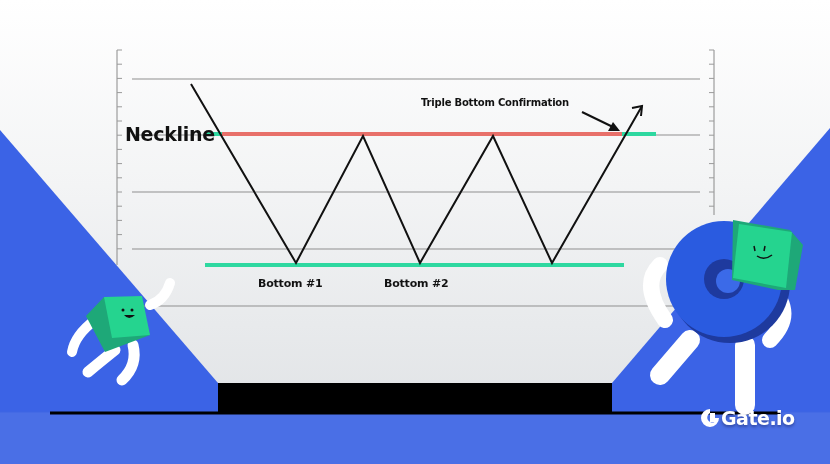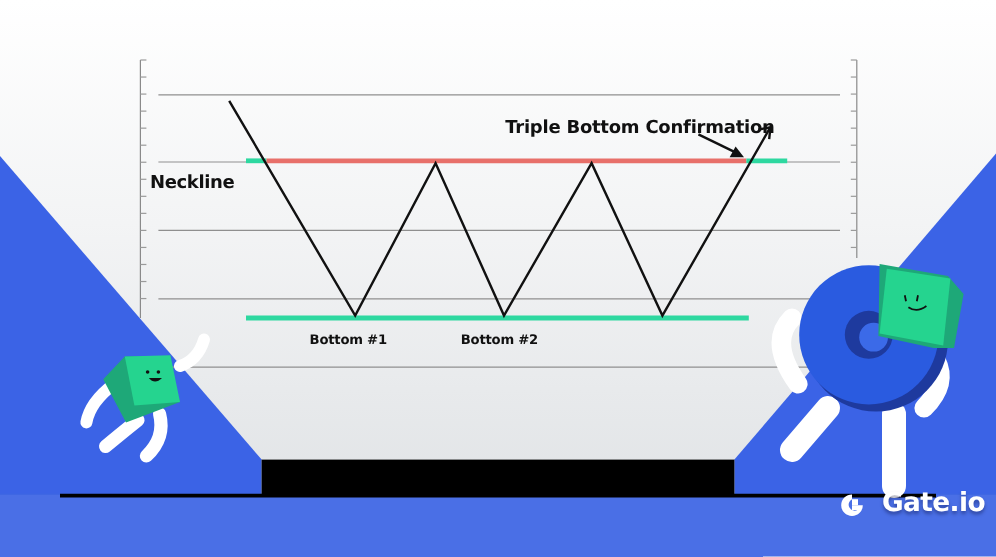--- a/index.html
+++ b/index.html
@@ -2,25 +2,25 @@
 <html><head>
 <meta charset="utf-8">
 <style>
   html, body { margin:0; padding:0; }
   body { width:830px; height:464px; overflow:hidden; position:relative;
          font-family:"DejaVu Sans", "Liberation Sans", sans-serif; }
   .stage { position:absolute; left:0; top:0; width:830px; height:464px;
            background:linear-gradient(#ffffff 0%, #f3f4f5 40%, #dde0e3 100%); }
   svg.full { position:absolute; left:0; top:0; }
   .lbl { position:absolute; color:#111; font-weight:bold; white-space:nowrap; }
-  .neck-lbl { left:125px; top:123px; font-size:15px; letter-spacing:-0.3px;margin-top:20px; }
-  .conf-lbl { left:421px; top:97px; font-size:15px; letter-spacing:-0.2px; }
+  .neck-lbl { left:125px; top:123px; font-size:19px; letter-spacing:-0.3px; }
+  .conf-lbl { left:421px; top:97px; font-size:10px; letter-spacing:-0.2px; }
   .bot-lbl { top:277px; font-size:11px; letter-spacing:-0.2px; }
-  .logo { position:absolute; left:699px; top:407px; color:#fff; font-size:22px; font-weight:bold;
-          display:flex; align-items:flex-end; gap:14px; letter-spacing:-0.5px;
+  .logo { position:absolute; left:699px; top:407px; color:#fff; font-size:19px; font-weight:bold;
+          display:flex; align-items:flex-end; gap:0; letter-spacing:-0.5px;
           text-shadow:0 2px 3px rgba(0,0,40,0.35); }
   .logo-mark { width:22px; height:22px; }
 </style>
 </head>
 <body>
 
 <div class="stage">
 
   <svg class="full" width="830" height="464">
     <polygon points="0,130 218,383 218,412 0,412" fill="#3b63e6"></polygon>

